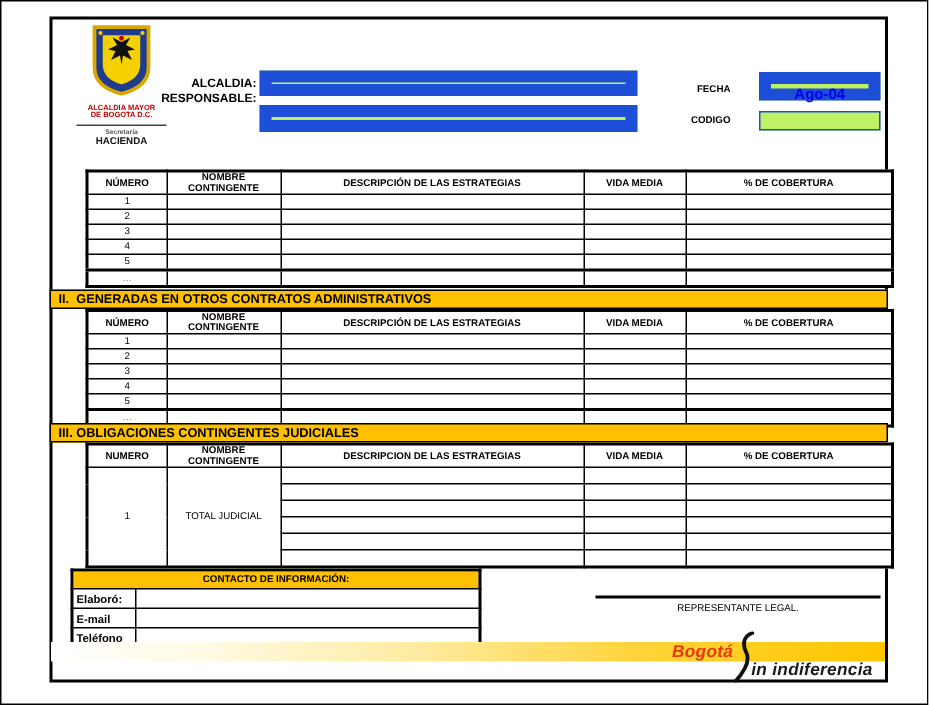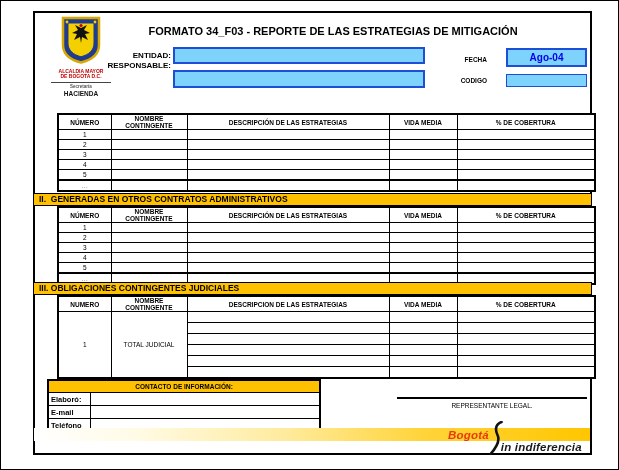--- a/index.html
+++ b/index.html
@@ -15,21 +15,21 @@
   #logo-block { position:absolute; left:44px; top:15px; width:72px; text-align:center; line-height:1.1; }
   #logo-block .l1 { font-size:5px; font-weight:bold; color:#c00000; margin-top:1px; }
   #logo-block .l2 { font-size:5px; font-weight:bold; color:#c00000; padding-bottom:2px; border-bottom:1px solid #444; margin:0 6px; }
   #logo-block .sec { font-size:4.5px; font-weight:bold; color:#555; margin-top:2px; }
   #logo-block .dep { font-size:6.5px; font-weight:bold; color:#111; }
   #title { position:absolute; left:112px; top:24px; width:440px; text-align:center;
     font-size:11px; font-weight:bold; }
 
   .flabel { position:absolute; font-weight:bold; font-size:8px; text-align:right; }
   .flabel.small { font-size:6.5px; }
-  .inputbox { position:absolute; border:2px solid #1d4ed8; background:#7dd3fc; box-sizing:border-box; }
+  .inputbox { position:absolute; border:8px solid #1d4ed8; background:#bef264; box-sizing:border-box; }
   .inputbox.thin { border-width:1px; }
   #fecha-box .val { display:block; width:100%; text-align:center; font-weight:bold;
     font-size:10px; color:#0000ee; line-height:15px; }
 
   
   .banner { position:absolute; left:32px; width:559px; height:13px; background:#ffc000;
     border:1px solid #000; box-sizing:border-box; font-size:8.5px; font-weight:bold;
     line-height:11px; padding-left:5px; white-space:pre; overflow:hidden; }
 
   
@@ -77,23 +77,22 @@
       <path d="M20 12 L14 9 L17 14 L11 17 L16 18 L13 24 L19 21 L20 27 L21 21 L27 24 L24 18 L29 17 L23 14 L26 9 Z" fill="#111"></path>
       <circle cx="6" cy="6" r="1.4" fill="#f5d000"></circle>
       <circle cx="34" cy="6" r="1.4" fill="#f5d000"></circle>
     </svg>
     <div class="l1">ALCALDIA MAYOR</div>
     <div class="l2">DE BOGOTA D.C.</div>
     <div class="sec">Secretaría</div>
     <div class="dep">HACIENDA</div>
   </div>
 
-  <div id="title">FORMATO 34_F03 - REPORTE DE LAS ESTRATEGIAS DE MITIGACIÓN</div>
-
-  <div class="flabel" style="left:100px; top:50px; width:70px;">ENTIDAD:</div>
+
+  <div class="flabel" style="left:100px; top:50px; width:70px;">ALCALDIA:</div>
   <div class="inputbox" style="left:172px; top:46px; width:252px; height:17px;"></div>
 
   <div class="flabel" style="left:88px; top:60px; width:82px;">RESPONSABLE:</div>
   <div class="inputbox" style="left:172px; top:69px; width:252px; height:18px;"></div>
 
   <div class="flabel small" style="left:430px; top:55px; width:56px;">FECHA</div>
   <div class="inputbox" id="fecha-box" style="left:505px; top:47px; width:81px; height:19px;">
     <span class="val">Ago-04</span>
   </div>
 

